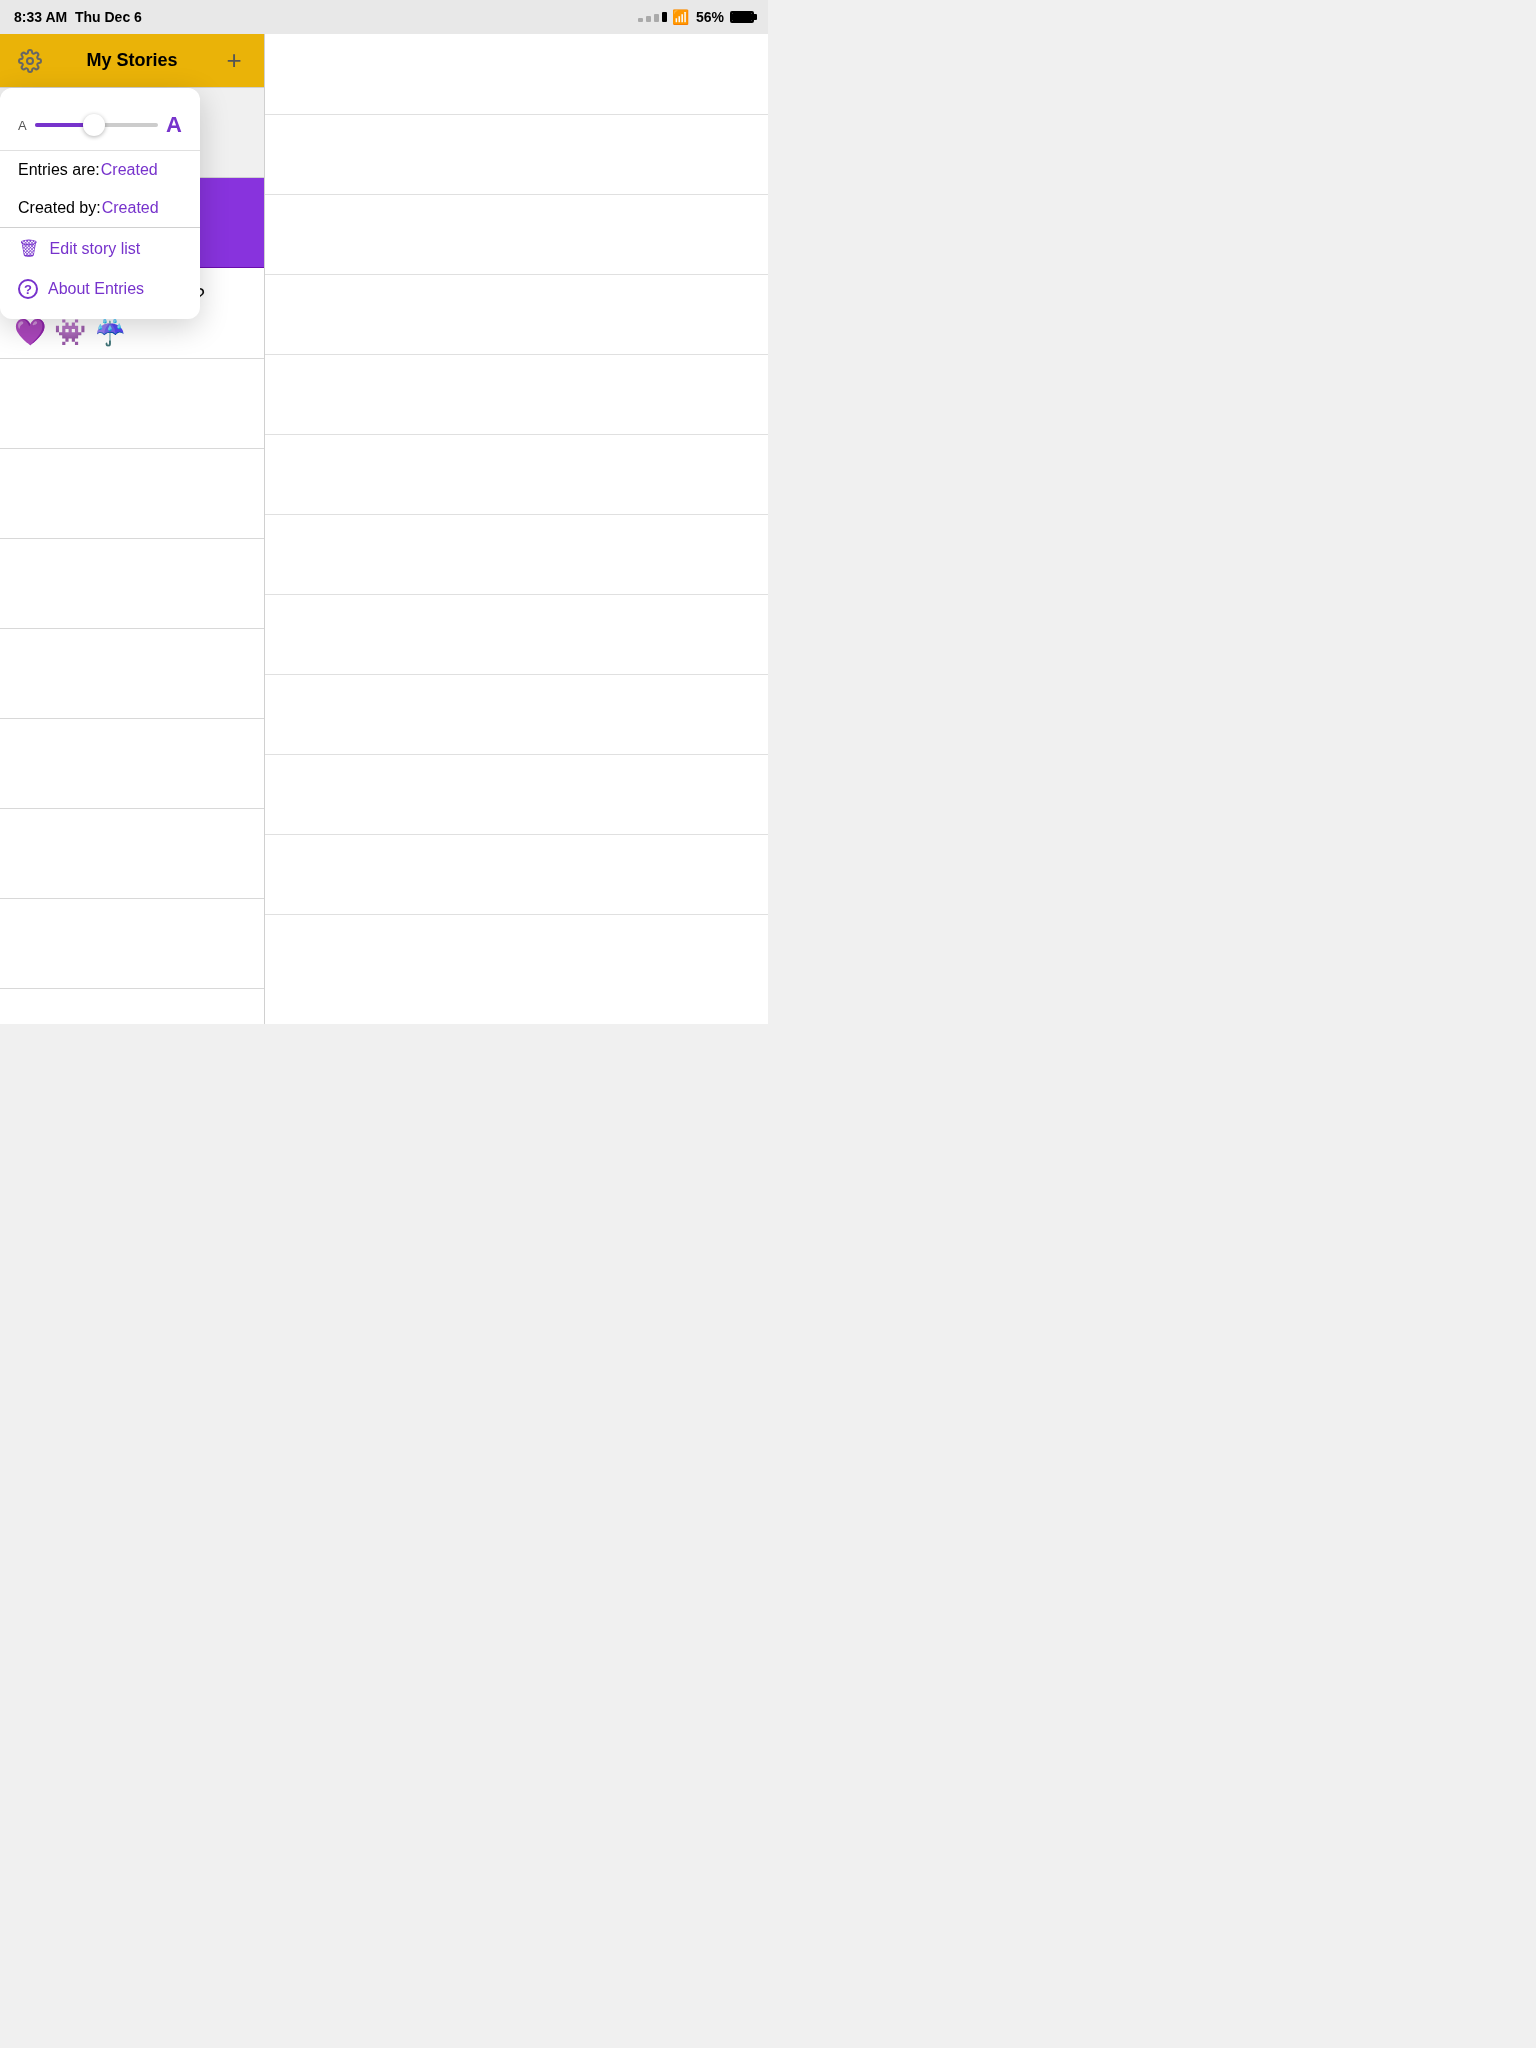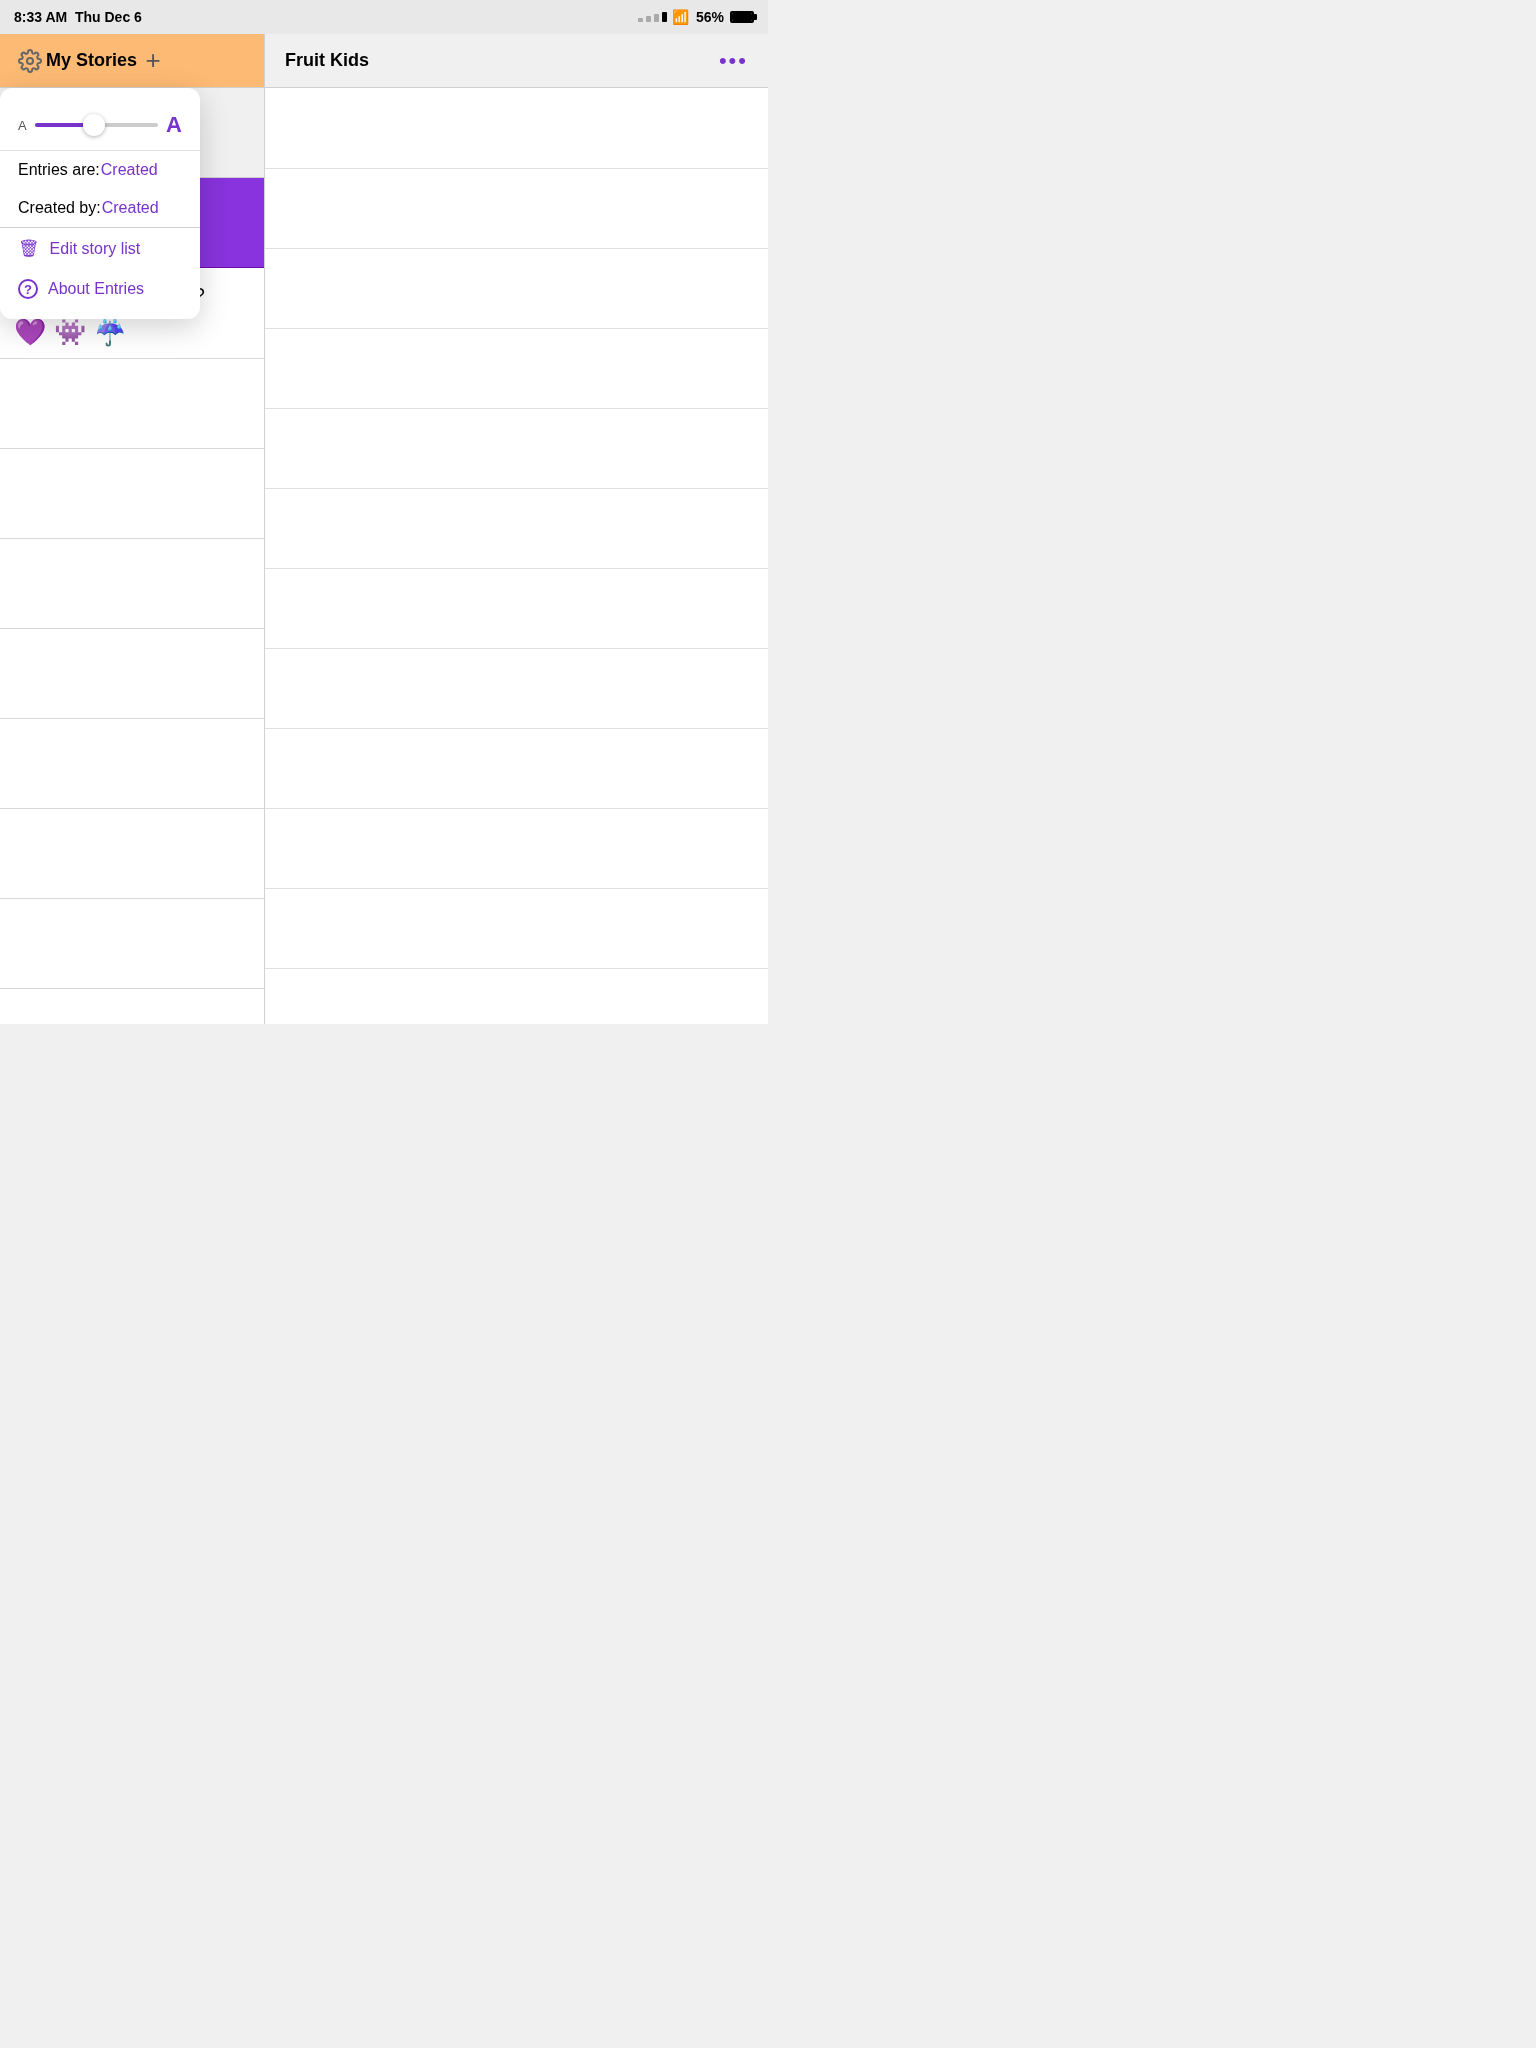--- a/index.html
+++ b/index.html
@@ -84,24 +84,24 @@
       width: 265px;
       background: #f0f0f0;
       display: flex;
       flex-direction: column;
       border-right: 1px solid #d0d0d0;
       position: relative;
     }
 
     .left-header {
       height: 54px;
-      background: #fdba74;
-      display: flex;
-      align-items: center;
-      justify-content: flex-start;
+      background: #eab308;
+      display: flex;
+      align-items: center;
+      justify-content: space-between;
       padding: 0 14px;
       border-bottom: 1px solid #d0d0d0;
     }
     .gear-btn {
       width: 32px; height: 32px;
       display: flex; align-items: center; justify-content: center;
       cursor: pointer;
     }
     .gear-icon-svg {
       width: 24px; height: 24px;
@@ -415,24 +415,20 @@
 
       <div class="menu-row-full">
         <span class="menu-icon" style="font-size:17px; color:#7733cc; border:2px solid #7733cc; border-radius:50%; width:20px; height:20px; display:inline-flex; align-items:center; justify-content:center; font-size:13px; font-weight:700;">?</span>
         <span class="menu-item-text">About Entries</span>
       </div>
     </div>
 
   </div>
 
   <div class="right-panel">
-    <div class="right-header">
-      <span class="right-title">Fruit Kids</span>
-      <div class="more-btn">•••</div>
-    </div>
     <div class="right-content">
 
       <div class="line-set">
         <div class="h-line" style="top:80px;"></div>
         <div class="h-line" style="top:160px;"></div>
         <div class="h-line" style="top:240px;"></div>
         <div class="h-line" style="top:320px;"></div>
         <div class="h-line" style="top:400px;"></div>
         <div class="h-line" style="top:480px;"></div>
         <div class="h-line" style="top:560px;"></div>

